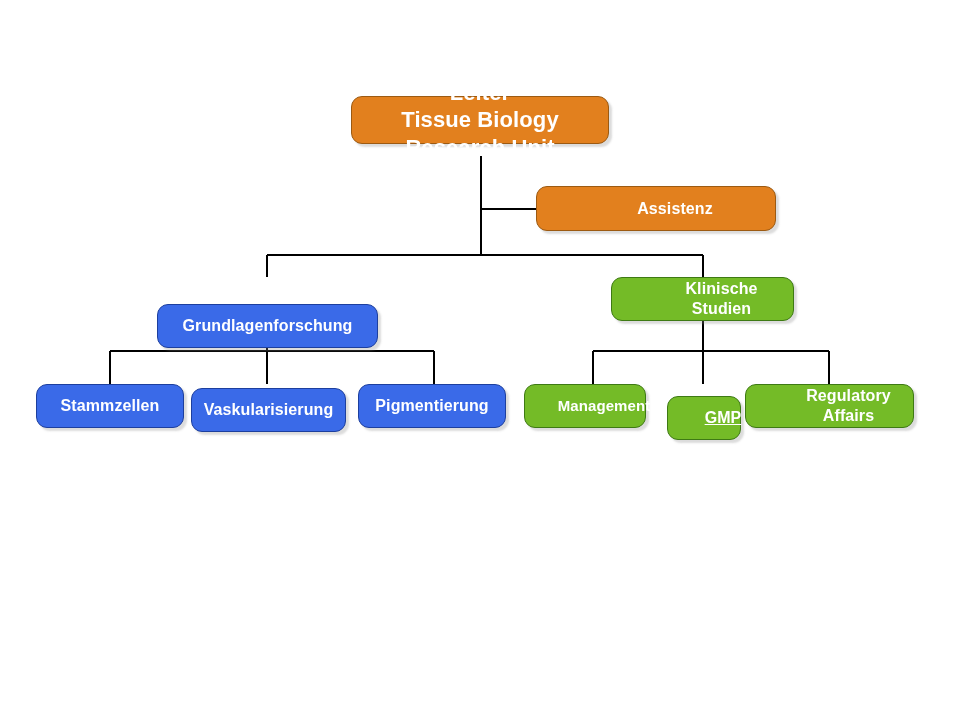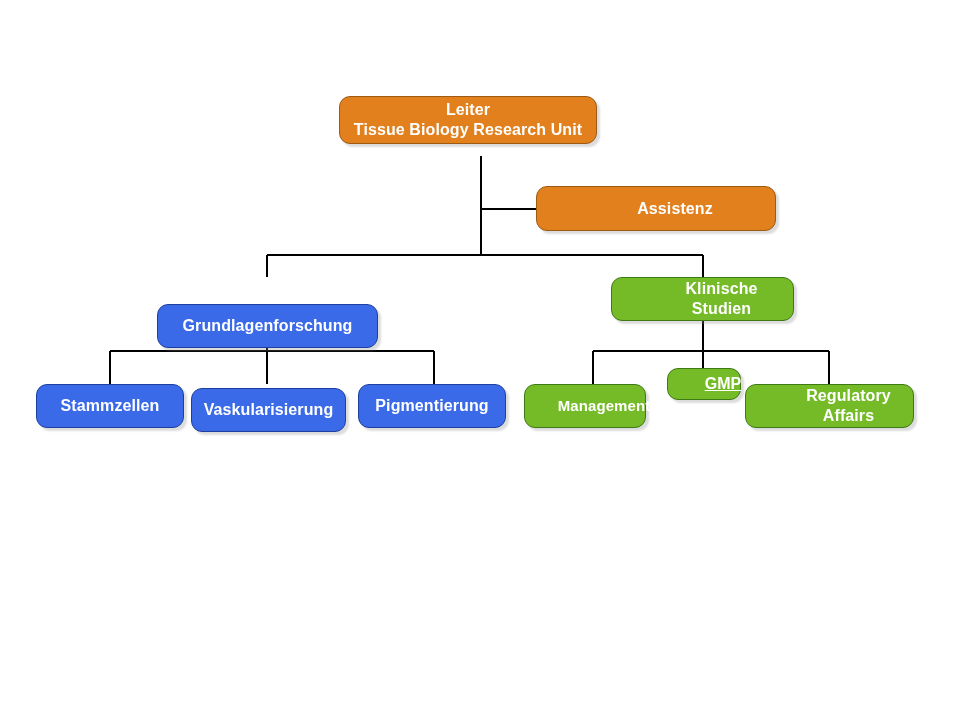--- a/index.html
+++ b/index.html
@@ -82,21 +82,21 @@
         <line x1="267" y1="351" x2="267" y2="384"></line>
         <line x1="434" y1="351" x2="434" y2="384"></line>
         <line x1="703" y1="321" x2="703" y2="351"></line>
         <line x1="593" y1="351" x2="829" y2="351"></line>
         <line x1="593" y1="351" x2="593" y2="384"></line>
         <line x1="703" y1="351" x2="703" y2="384"></line>
         <line x1="829" y1="351" x2="829" y2="384"></line>
       </g>
   </svg>
 
-  <div class="node orange" style="left: 339px; top: 96px; width: 258px; height: 48px; font-size: 16px;">
+  <div class="node orange" style="left: 351px; top: 96px; width: 258px; height: 48px; font-size: 22px;">
     <span class="node-label">Leiter
 Tissue Biology Research Unit</span>
   </div>
 
   <div class="node orange" style="left: 536px; top: 186px; width: 240px; height: 45px; font-size: 16px; padding-left: 38px;">
     <span class="node-label">Assistenz</span>
   </div>
 
   <div id="branch-container">
       <div class="node blue" style="left: 157px; top: 277px; width: 221px; height: 44px; font-size: 16px; margin-top: 27px;">
@@ -110,21 +110,21 @@
       </div>
       <div class="node blue" style="left: 358px; top: 384px; width: 148px; height: 44px; font-size: 16px; justify-content: center;">
         <span class="node-label">Pigmentierung</span>
       </div>
       <div class="node green" style="left: 611px; top: 277px; width: 183px; height: 44px; font-size: 16px;">
         <span class="node-label">Klinische Studien</span>
       </div>
       <div class="node green" style="left: 524px; top: 384px; width: 122px; height: 44px; font-size: 15px;">
         <span class="node-label">Management</span>
       </div>
-      <div class="node green" style="left: 667px; top: 368px; width: 74px; height: 32px; font-size: 16px; text-decoration: underline;">
+      <div class="node green" style="left: 667px; top: 396px; width: 74px; height: 44px; font-size: 16px; text-decoration: underline;">
         <span class="node-label">GMP</span>
       </div>
       <div class="node green" style="left: 745px; top: 384px; width: 169px; height: 44px; font-size: 16px;">
         <span class="node-label">Regulatory Affairs</span>
       </div>
     </div>
 
 </div>
 
 </body></html>

